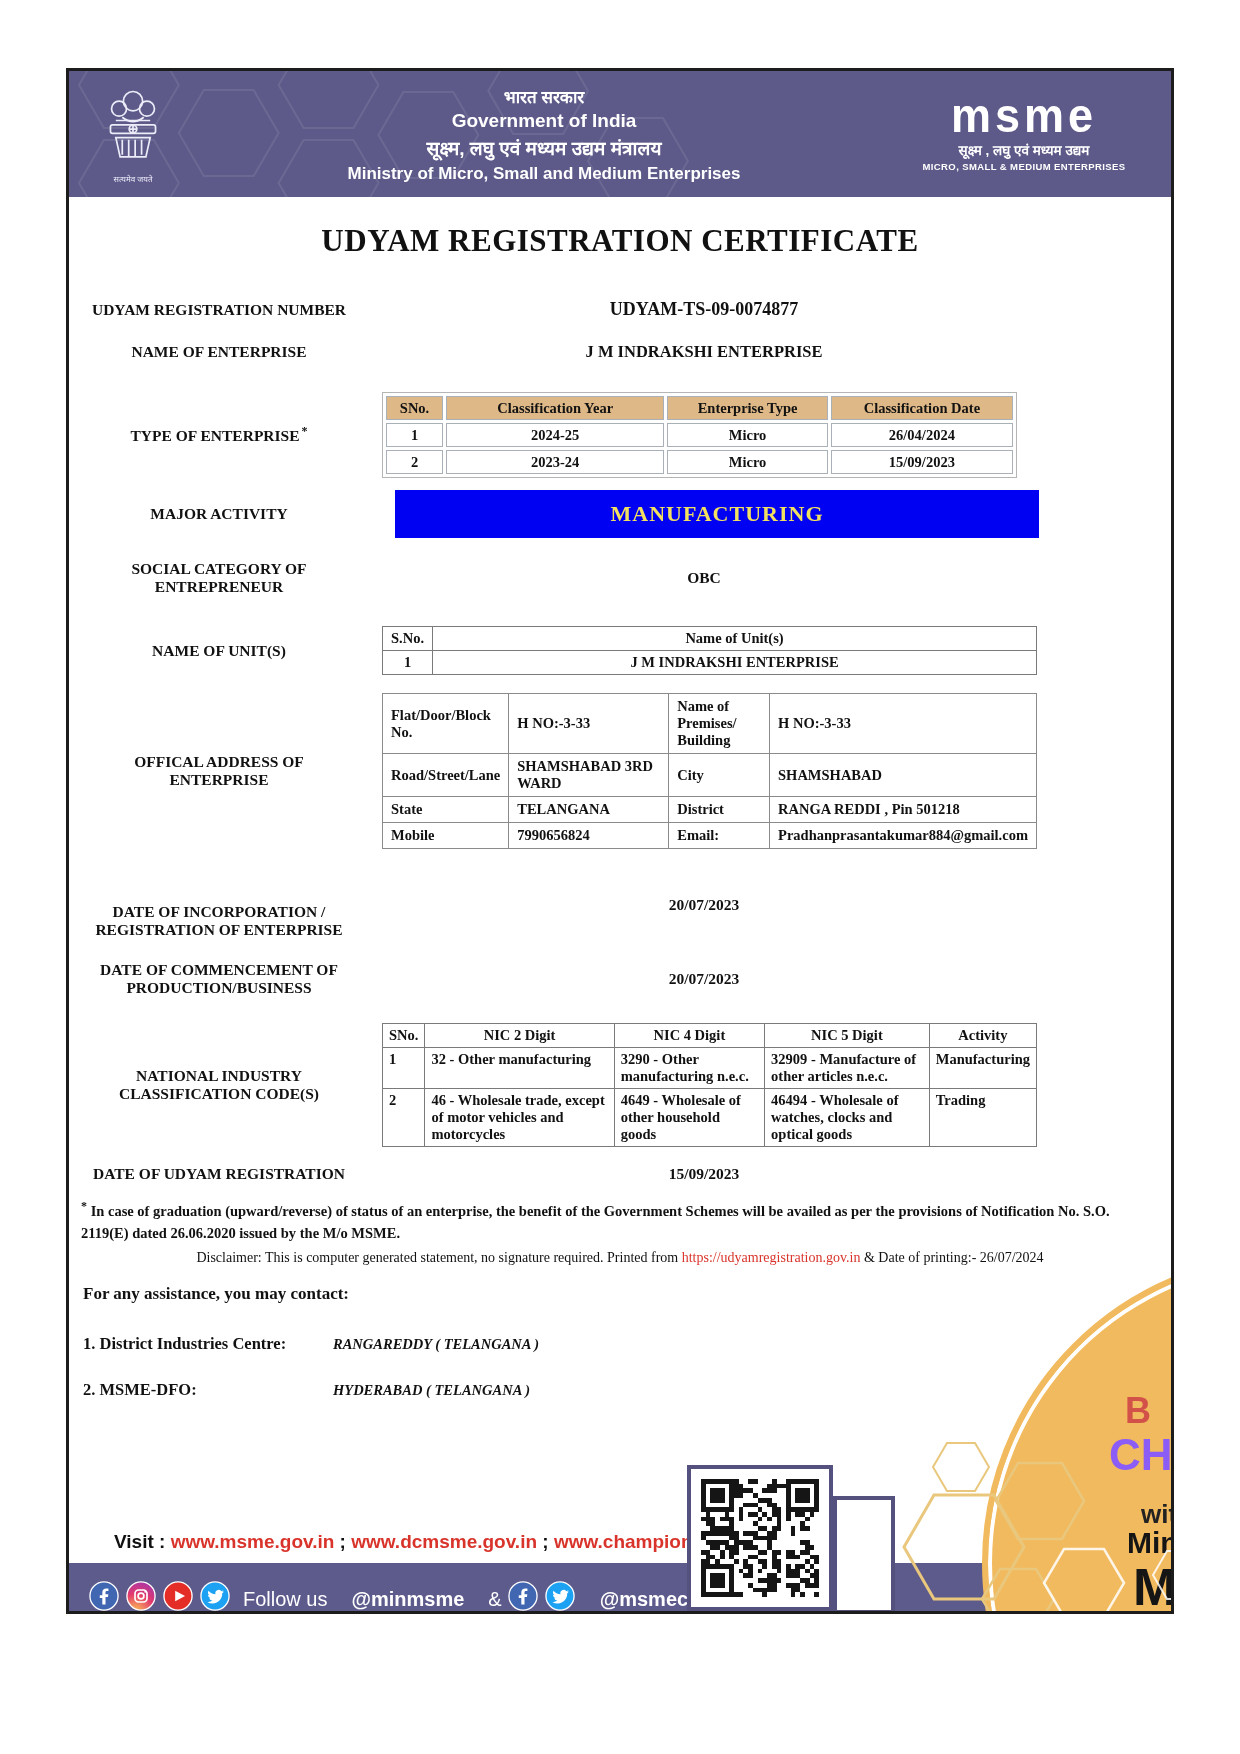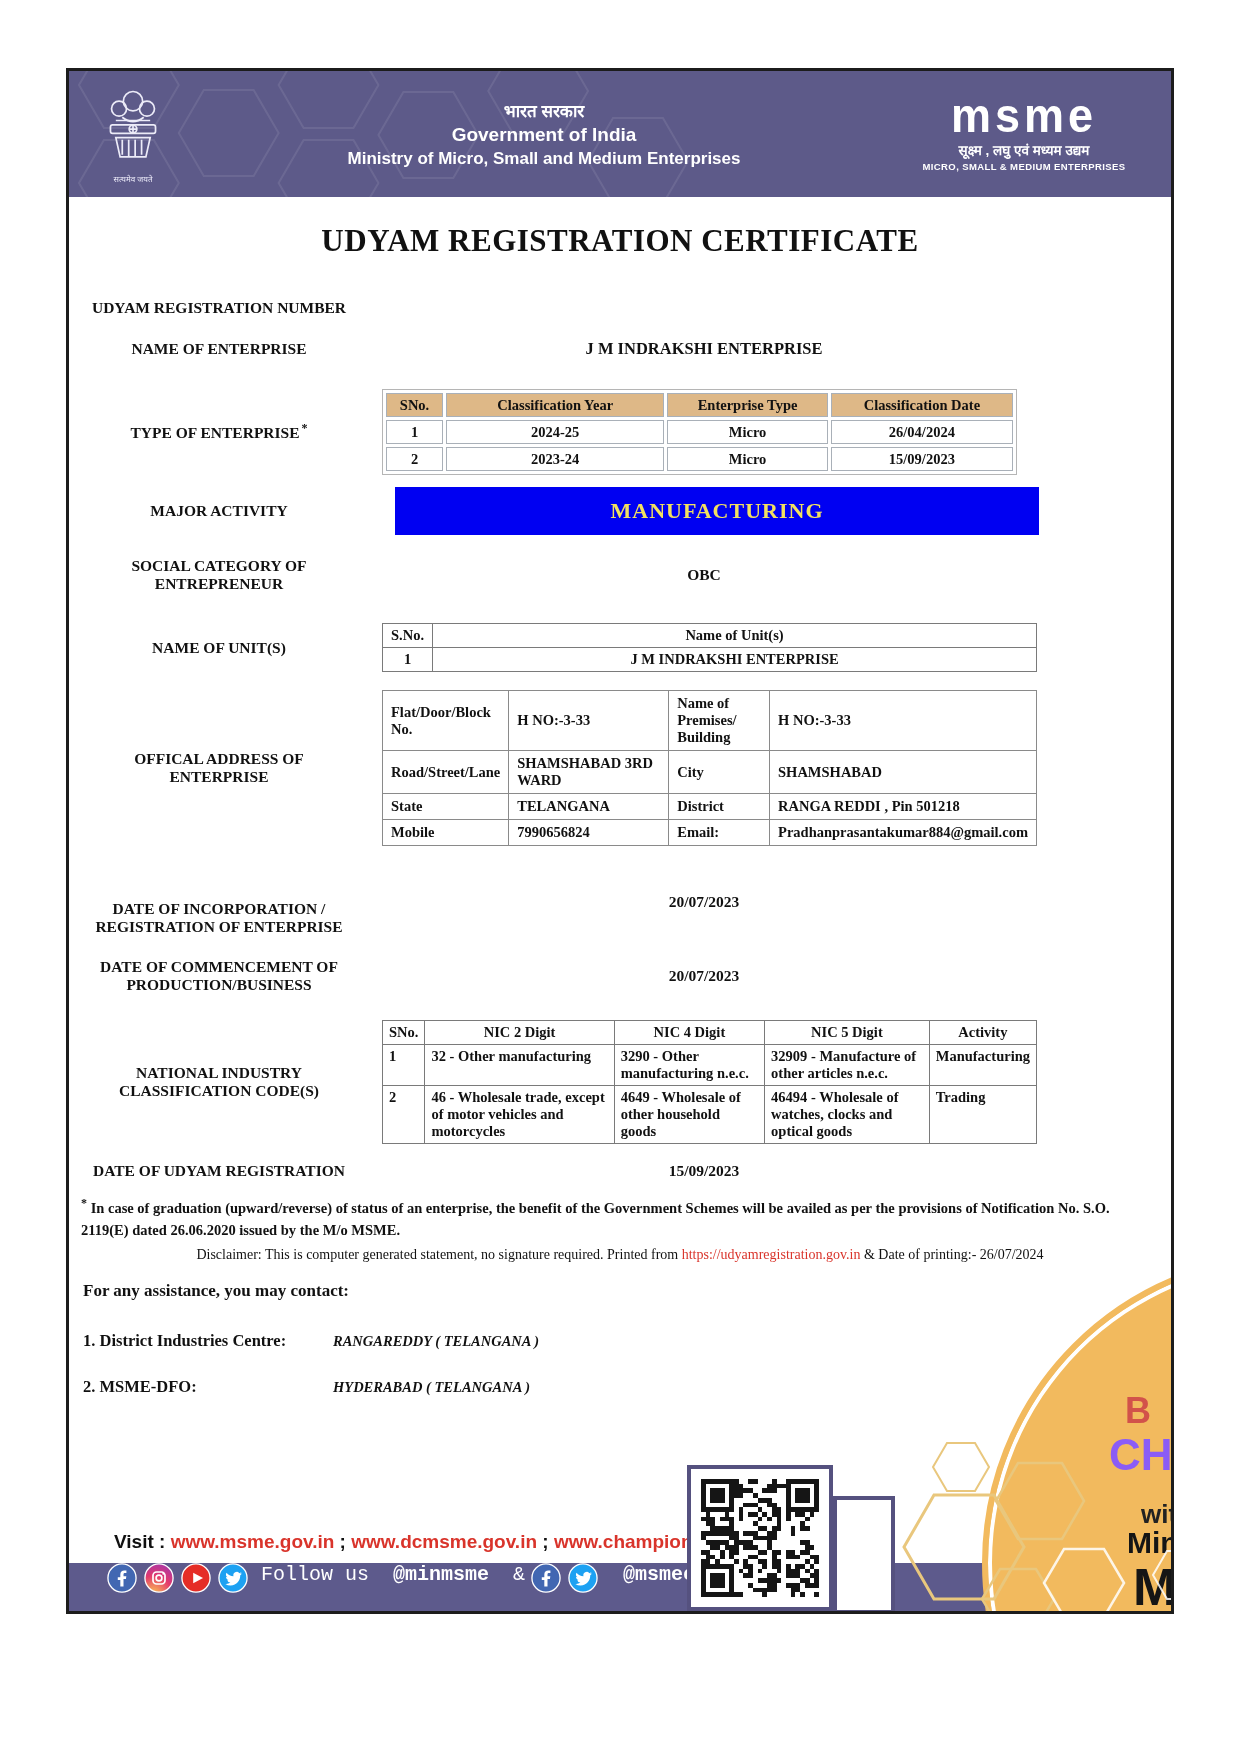--- a/index.html
+++ b/index.html
@@ -63,22 +63,22 @@
   .disclaimer a { text-decoration:none; }
   .assist-h { margin:18px 0 0 14px; font-size:17px; font-weight:700; }
   .assist-row { display:grid; grid-template-columns:250px auto; margin:30px 0 0 14px; align-items:baseline; }
   .assist-row .al { font-size:16.5px; font-weight:700; }
   .assist-row .av { font-size:14.5px; font-weight:700;font-style:italic; }
   
   .visit { position:absolute; left:45px; bottom:58px; font-family:"Liberation Sans","DejaVu Sans",sans-serif;
            font-size:19px; font-weight:700; z-index:2; color:#111; }
   .visit a { text-decoration:none; }
   .fbar { position:absolute; left:0; right:0; bottom:0; height:48px; background:#5d5a8c;
-          display:flex; align-items:flex-start; padding-left:38px; z-index:2;
-          font-family:Liberation Mono, monospace; color:#fff; font-size:20px; }
+          display:flex; align-items:flex-end; padding-left:20px; z-index:2;
+          font-family:Liberation Sans, sans-serif; color:#fff; font-size:20px; }
   .fbar .ic { width:30px; height:30px; margin-right:7px; flex:0 0 auto; }
   .fbar .t { margin:0 6px; }
   .fbar .b { font-weight:700; margin:0 18px; }
   .qr-frame2 { position:absolute; left:764px; top:1425px; width:62px; height:118px; background:#fff;
                border:4px solid #55517f; z-index:3; }
   .qrbox { position:absolute; left:618px; top:1394px; width:146px; height:146px; background:#fff;
            border:4px solid #55517f; padding:10px; z-index:4; }
   .qr { display:grid; grid-template-columns:repeat(25,1fr); grid-template-rows:repeat(25,1fr);
         width:118px; height:118px; }
   .qr i { display:block; }
@@ -122,35 +122,37 @@
         <circle cx="30" cy="42" r="3.6"></circle>
         <path d="M30 38.4 v7.2 M26.4 42 h7.2"></path>
         <path d="M14 50 h32 l-4 18 h-24 z"></path>
         <path d="M20 52 v14 M26 52 v15 M32 52 v15 M38 52 v14"></path>
       </svg>
       <div class="motto">सत्यमेव जयते</div>
     </div>
     <div class="gov">
       <div class="h1">भारत सरकार</div>
       <div class="e1">Government of India</div>
+      <div class="h2">सूक्ष्म, लघु एवं मध्यम उद्यम मंत्रालय</div>
       <div class="e2">Ministry of Micro, Small and Medium Enterprises</div>
     </div>
     <div class="msmelogo">
       <div class="wordmark">msme</div>
       <div class="lh">सूक्ष्म , लघु एवं मध्यम उद्यम</div>
       <div class="le">MICRO, SMALL &amp; MEDIUM ENTERPRISES</div>
     </div>
   </div>
 
   <div class="title">UDYAM REGISTRATION CERTIFICATE</div>
 
   <div class="row" style="margin-top:40px;">
     <div class="lbl">
           <span>UDYAM REGISTRATION NUMBER</span>
         </div>
+    <div class="val v-urn">UDYAM-TS-09-0074877</div>
   </div>
 
   <div class="row" style="margin-top:22px;">
     <div class="lbl">
           <span>NAME OF ENTERPRISE</span>
         </div>
     <div class="val v-name">J M INDRAKSHI ENTERPRISE</div>
   </div>
 
   <div class="row" style="margin-top:30px;">

